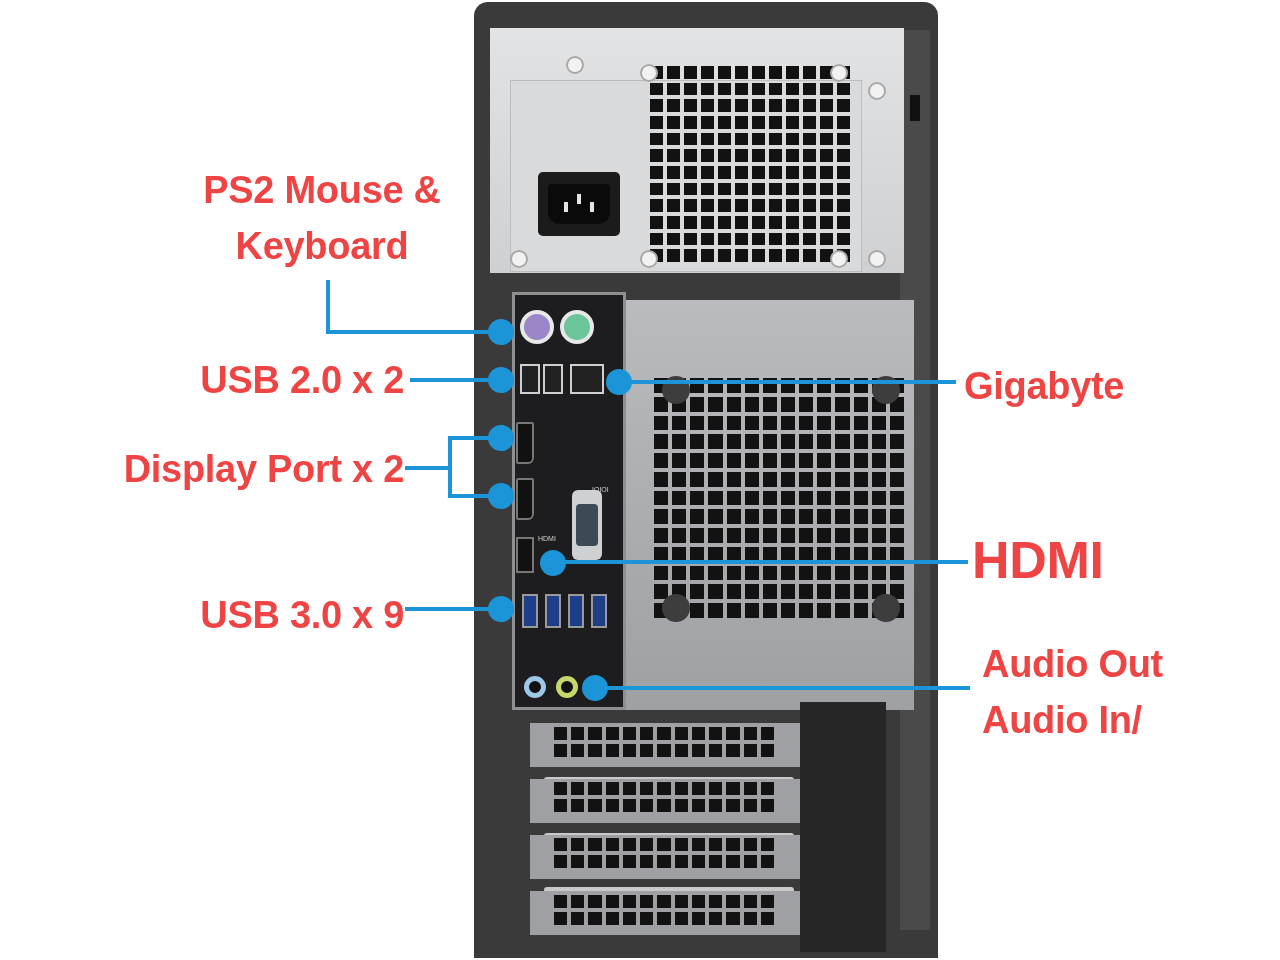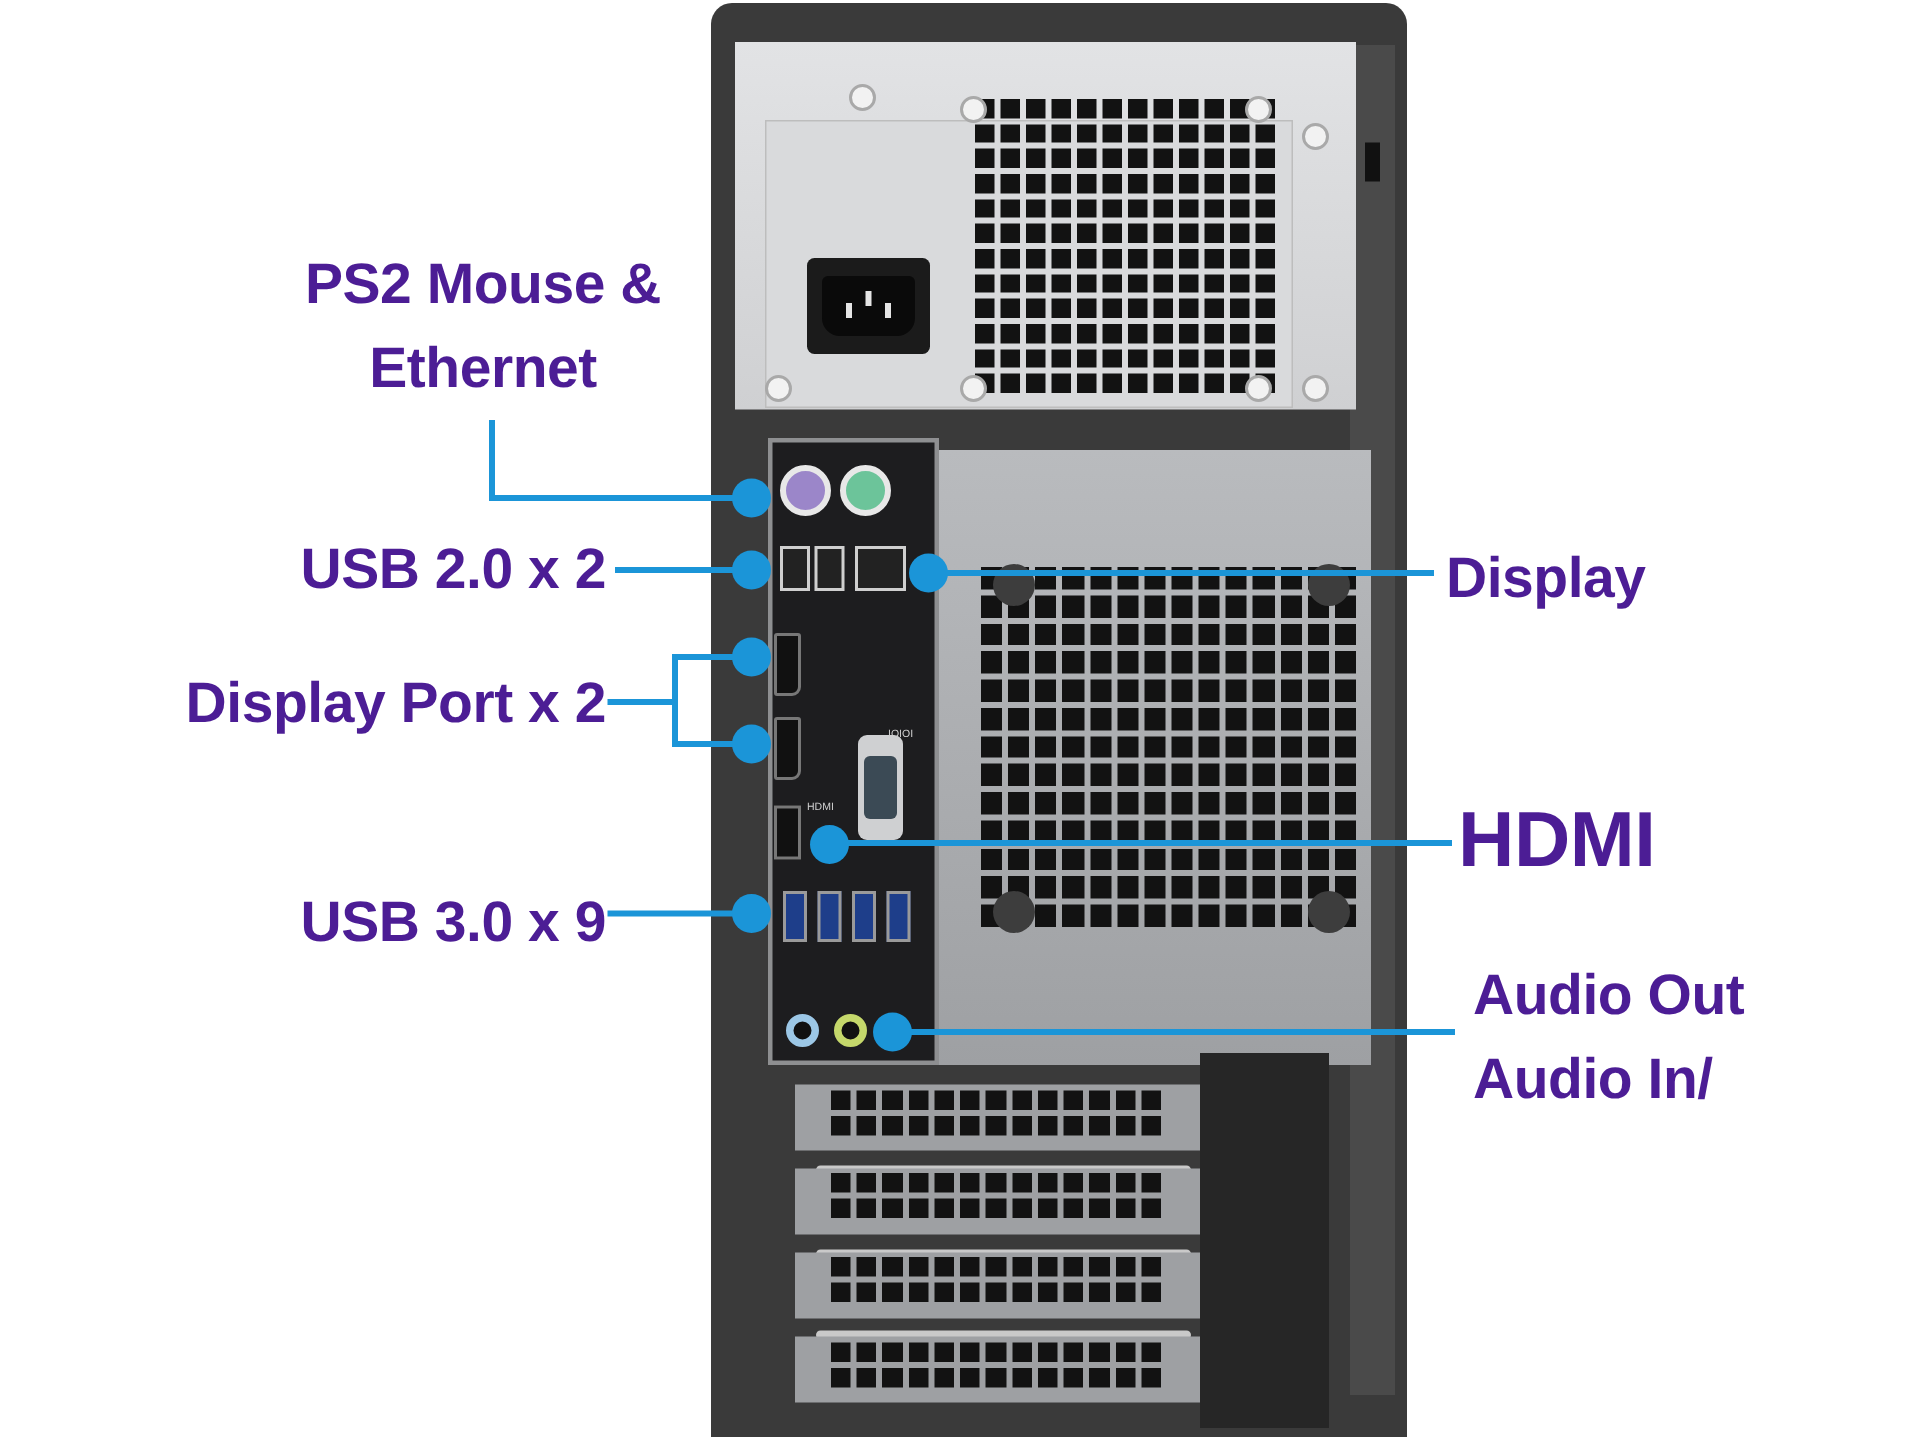--- a/index.html
+++ b/index.html
@@ -1,18 +1,18 @@
 <!DOCTYPE html>
 <html><head>
 <meta charset="utf-8">
 <style>
   html,body{margin:0;padding:0;}
   body{width:1280px;height:960px;background:#ffffff;position:relative;overflow:hidden;font-family:"Liberation Sans","DejaVu Sans",sans-serif;}
   .abs{position:absolute;}
-  .label{position:absolute;font-weight:bold;color:#4c1d95;font-size:38px;line-height:56px;white-space:nowrap;letter-spacing:-0.3px;}
+  .label{position:absolute;font-weight:bold;color:#ef4444;font-size:38px;line-height:56px;white-space:nowrap;letter-spacing:-0.3px;}
   .label.right{text-align:right;}
   .label.center{text-align:center;}
   .lg{font-size:52px;}
   .line{position:absolute;background:#1b95d8;}
   .dot{position:absolute;width:26px;height:26px;border-radius:50%;background:#1b95d8;}
   
   .tower{left:474px;top:2px;width:464px;height:956px;background:#3a3a3a;border-radius:14px 14px 0 0;}
   .psu{left:490px;top:28px;width:414px;height:245px;background:linear-gradient(180deg,#e2e3e5,#cfd0d2);}
   .psu-inner{left:510px;top:80px;width:350px;height:190px;background:#d9dadc;border:1px solid #bdbdbd;}
   .grille{display:grid;gap:4px;}
@@ -567,25 +567,25 @@
 <div class="line" style="left:620px;top:380px;width:336px;height:4px;"></div>
 
 <div class="dot" style="left:540px;top:550px;"></div>
 <div class="line" style="left:554px;top:560px;width:414px;height:4px;"></div>
 
 <div class="dot" style="left:582px;top:675px;"></div>
 <div class="line" style="left:596px;top:686px;width:374px;height:4px;"></div>
 
 <div class="label center" style="left:186px;top:162px;width:272px;">
   <div>PS2 Mouse &amp;</div>
-  <div>Ethernet</div>
+  <div>Keyboard</div>
 </div>
 <div class="label right" style="left:150px;top:352px;width:254px;">USB 2.0 x 2</div>
 <div class="label right" style="left:60px;top:441px;width:344px;">Display Port x 2</div>
 <div class="label right" style="left:150px;top:587px;width:254px;">USB 3.0 x 9</div>
 <div class="label" style="left:964px;top:358px;">
-  <div>Display</div>
+  <div>Gigabyte</div>
 </div>
 <div class="label lg" style="left:972px;top:532px;">HDMI</div>
 <div class="label" style="left:982px;top:636px;">
   <div>Audio Out</div>
   <div>Audio In/</div>
 </div>
 
 </body></html>

